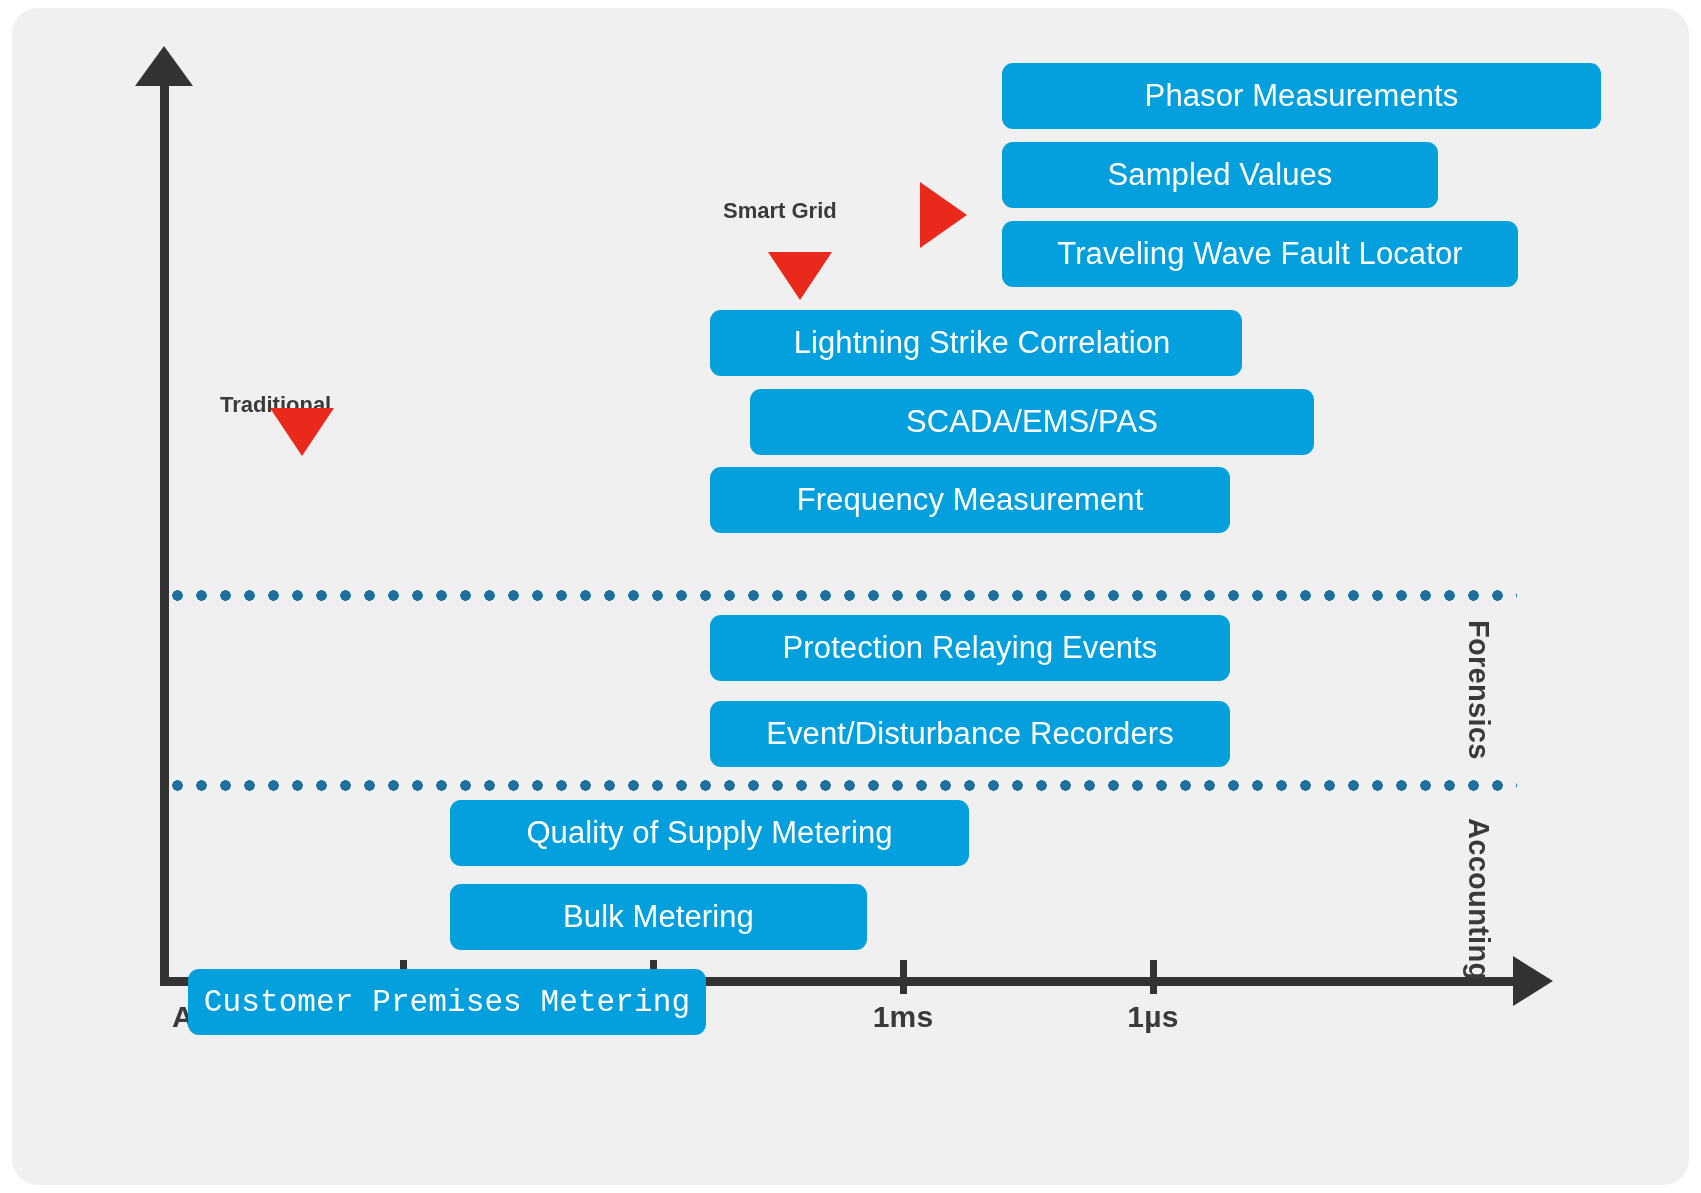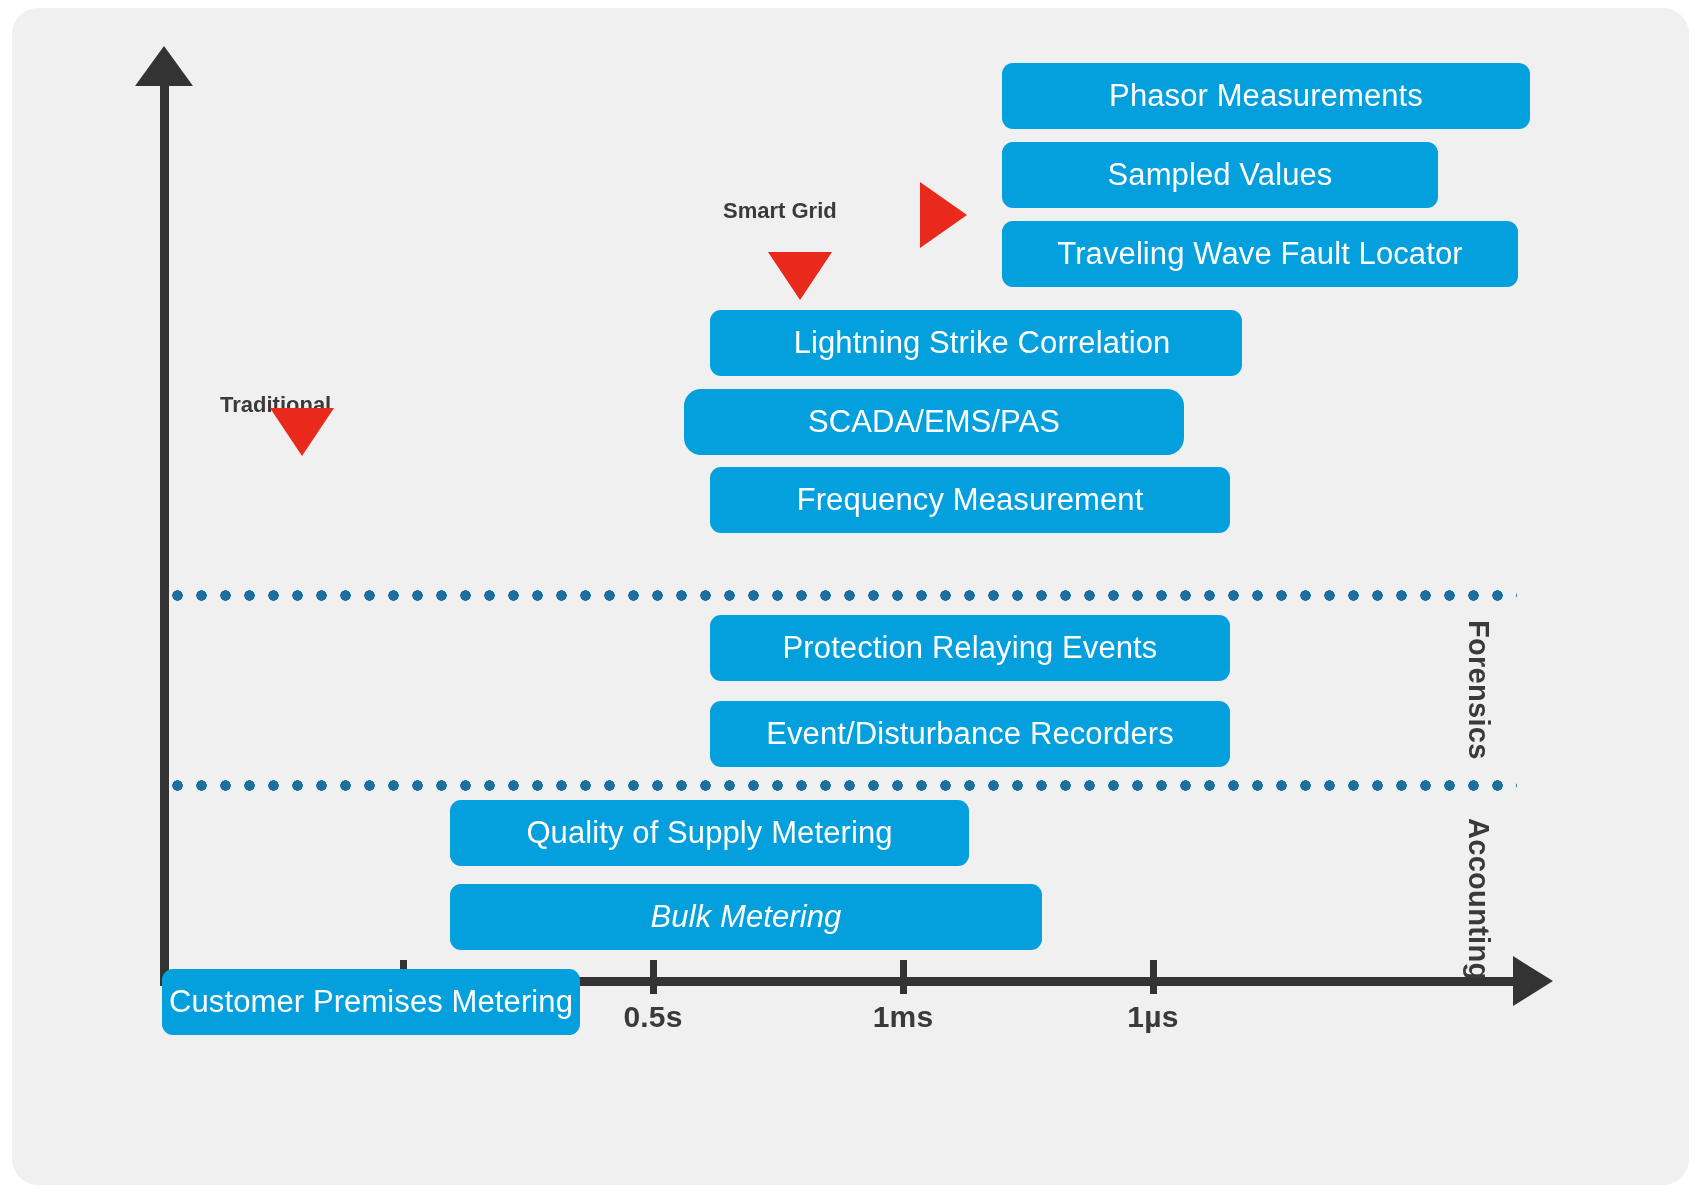--- a/index.html
+++ b/index.html
@@ -179,49 +179,49 @@
   <div class="zone-label" style="left:1495px; top:620px;">Forensics</div>
   <div class="zone-label" style="left:1495px; top:818px;">Accounting</div>
 
   <div class="anno-text" style="left:220px; top:356px;margin-top:36px;">Traditional</div>
   <div class="tri-down" style="left:270px; top:408px;"></div>
 
   <div class="anno-text" style="left:723px; top:198px;">Smart Grid</div>
   <div class="tri-down" style="left:768px; top:252px;"></div>
   <div class="tri-right" style="left:920px; top:182px;"></div>
 
-  <div class="bar" style="left:1002px; top:63px; width:528px;">
+  <div class="bar" style="left:1002px; top:63px; width:599px;">
     <span>Phasor Measurements</span>
   </div>
   <div class="bar" style="left:1002px; top:142px; width:436px;justify-content:center;">
     <span>Sampled Values</span>
   </div>
   <div class="bar" style="left:1002px; top:221px; width:516px;">
     <span>Traveling Wave Fault Locator</span>
   </div>
 
   <div class="bar" style="left:710px; top:310px; width:520px;padding-left:12px;">
     <span>Lightning Strike Correlation</span>
   </div>
-  <div class="bar" style="left:684px; top:389px; width:500px;border-radius:17px;">
+  <div class="bar" style="left:750px; top:389px; width:564px;">
     <span>SCADA/EMS/PAS</span>
   </div>
   <div class="bar" style="left:710px; top:467px; width:520px;">
     <span>Frequency Measurement</span>
   </div>
 
   <div class="bar" style="left:710px; top:615px; width:520px;">
     <span>Protection Relaying Events</span>
   </div>
   <div class="bar" style="left:710px; top:701px; width:520px;">
     <span>Event/Disturbance Recorders</span>
   </div>
 
   <div class="bar" style="left:450px; top:800px; width:519px;">
     <span>Quality of Supply Metering</span>
   </div>
-  <div class="bar" style="left:450px; top:884px; width:592px;font-style:italic;">
+  <div class="bar" style="left:450px; top:884px; width:417px;">
     <span>Bulk Metering</span>
   </div>
-  <div class="bar" style="left:162px; top:969px; width:418px;">
+  <div class="bar" style="left:188px; top:969px; width:518px;font-family:Liberation Mono, monospace;">
     <span>Customer Premises Metering</span>
   </div>
 </div>
 
 </body></html>

